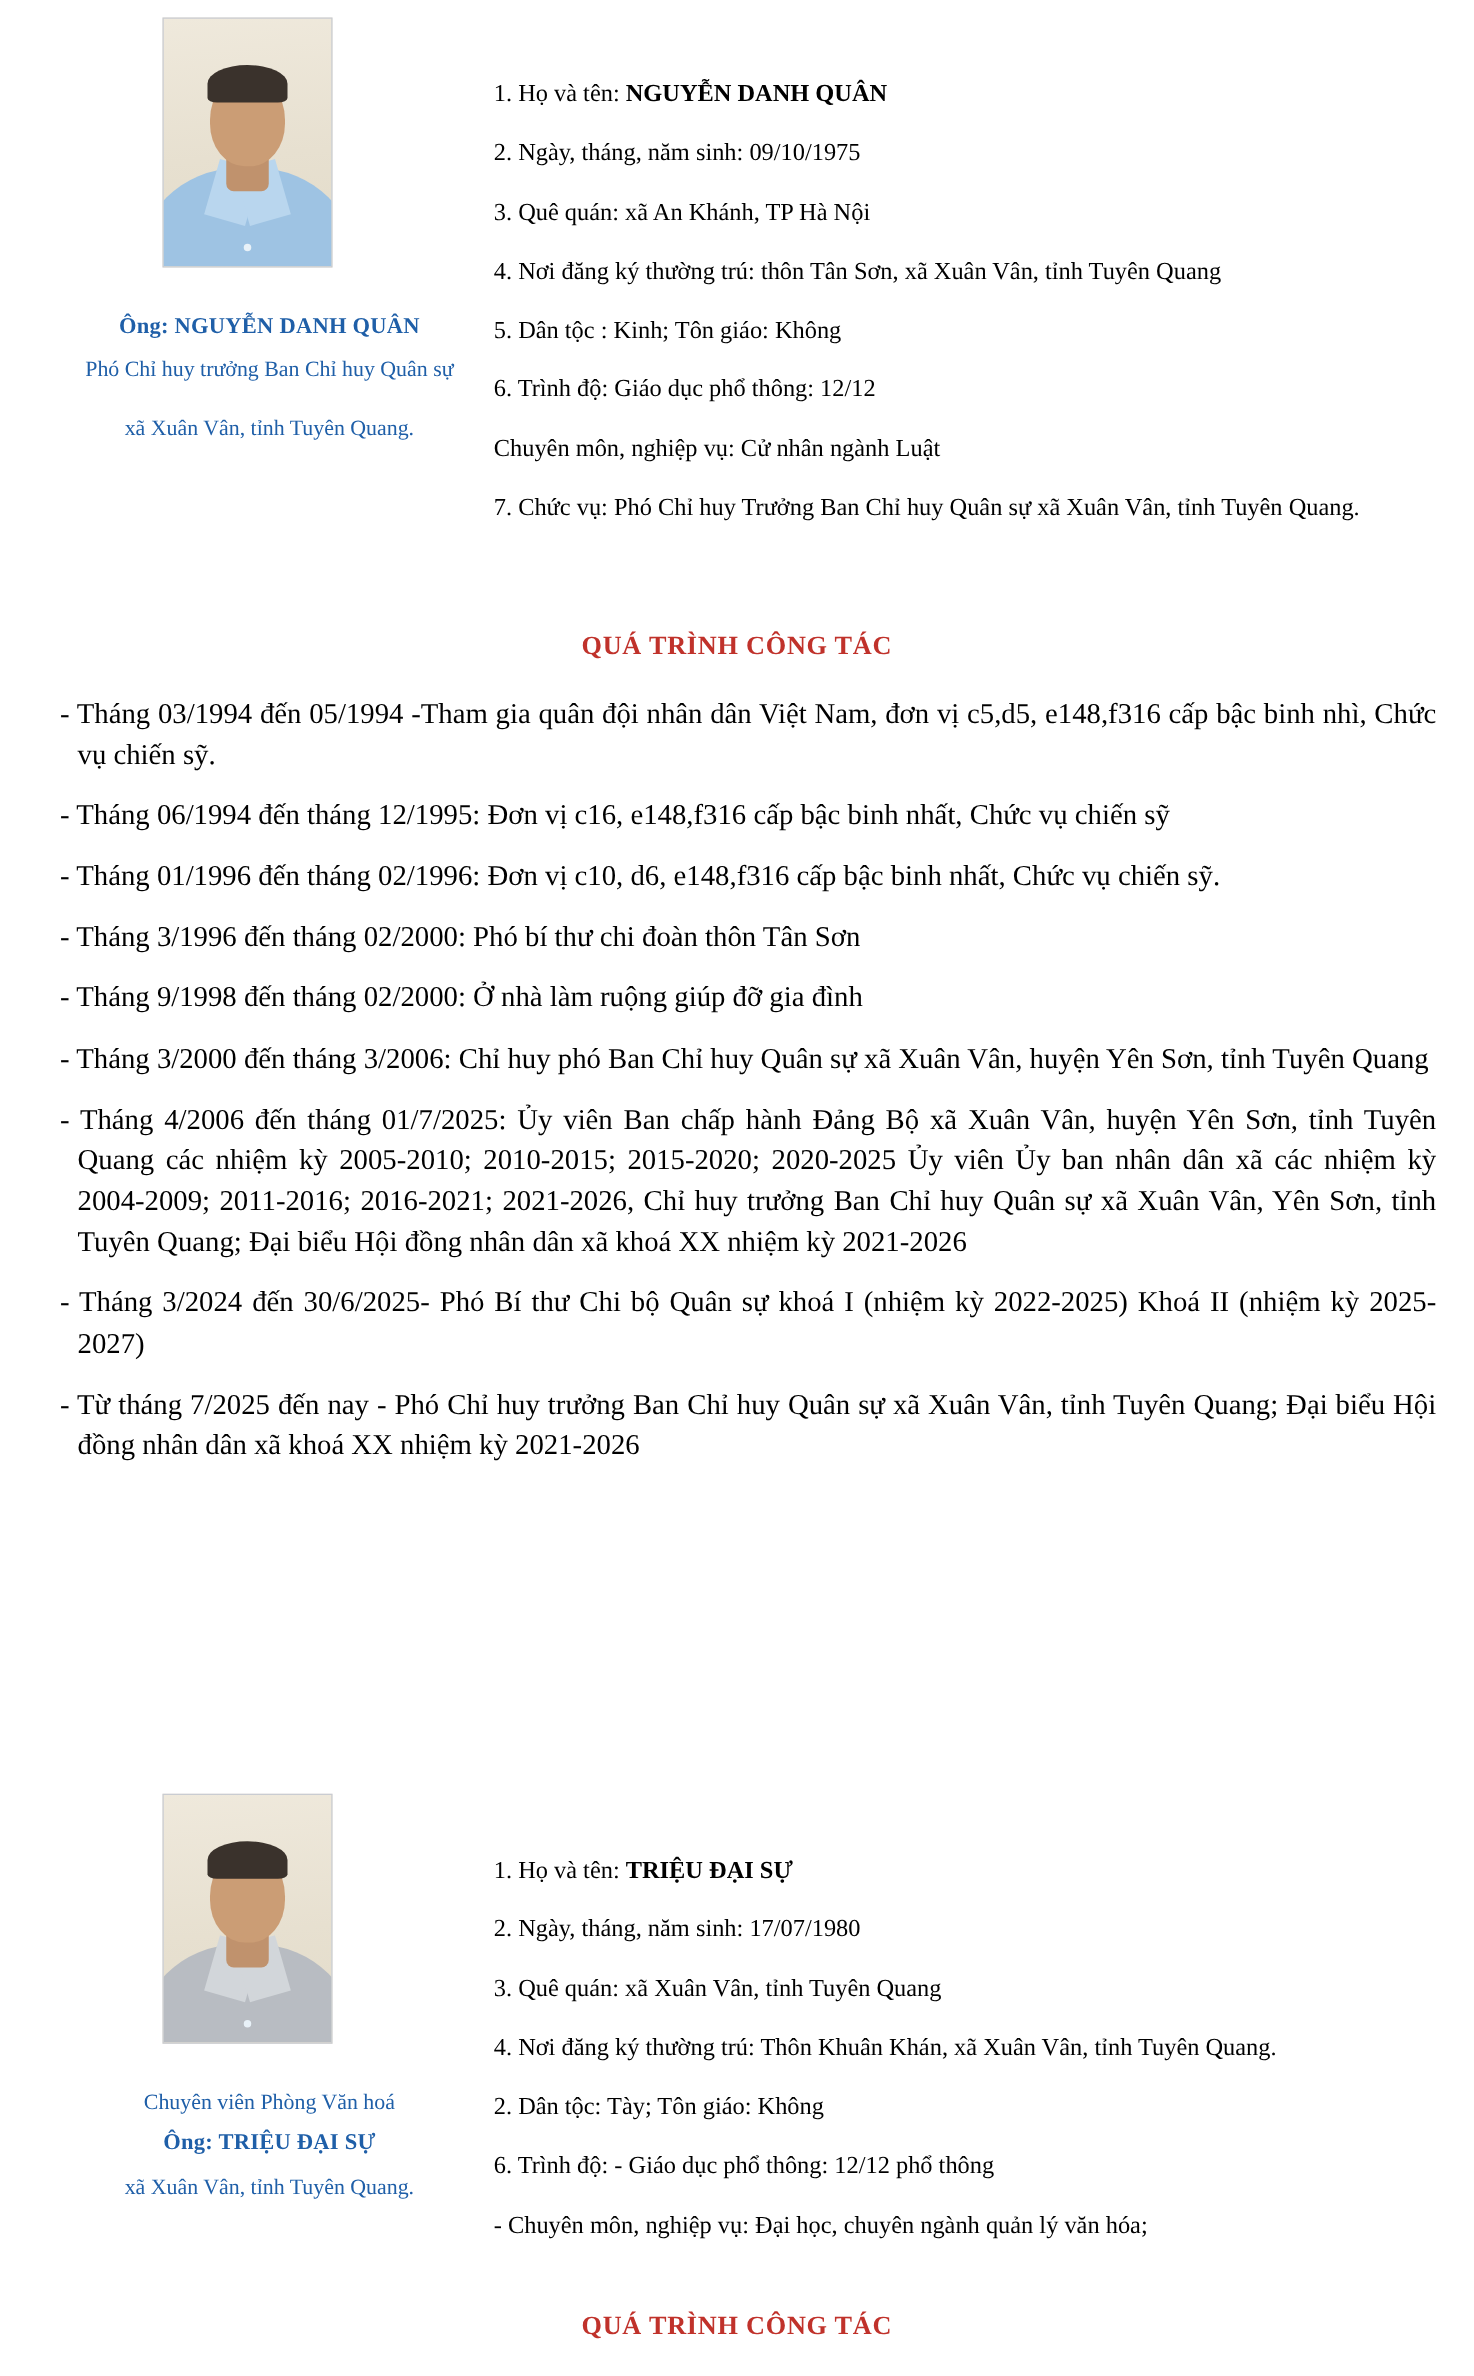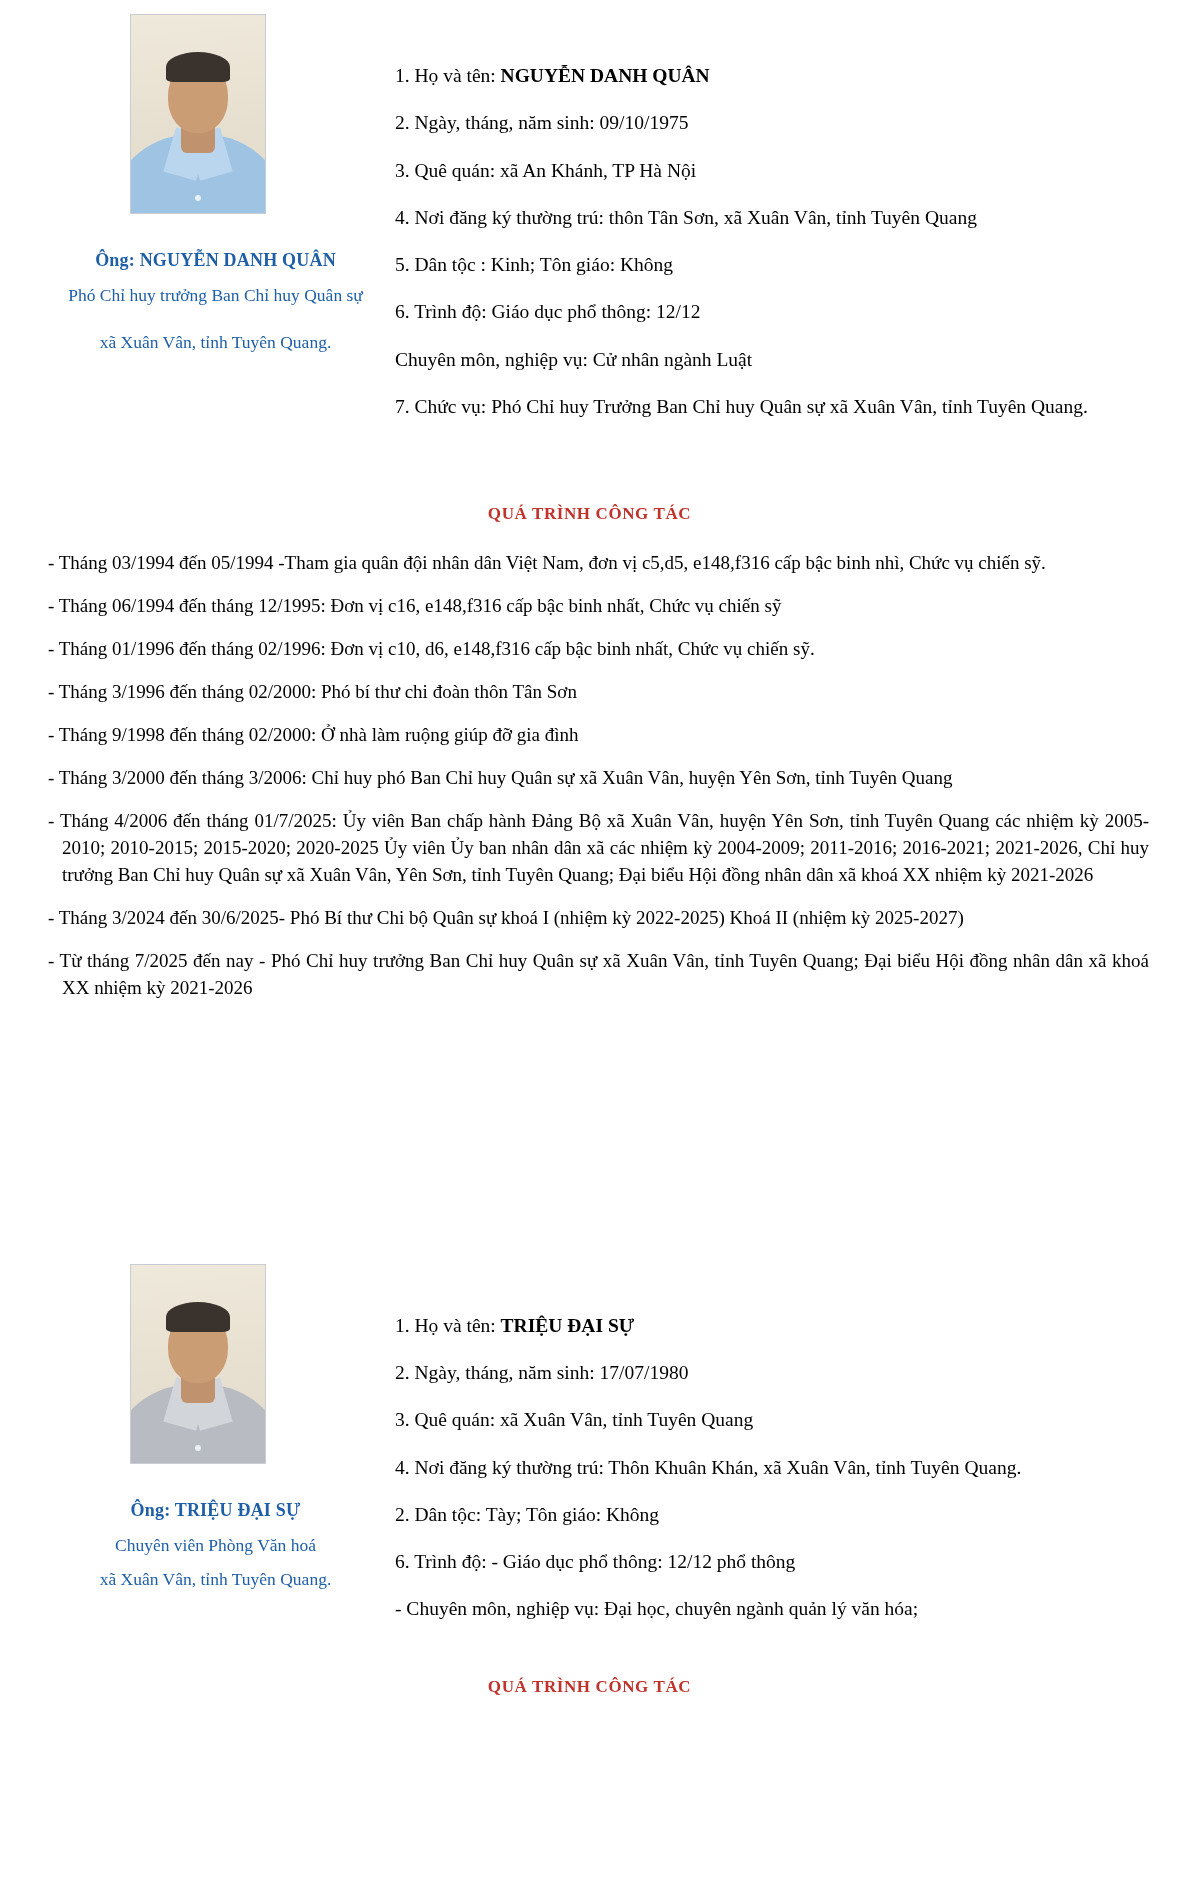--- a/index.html
+++ b/index.html
@@ -121,33 +121,33 @@
     margin: 0 0 19px 0;
   }
   .info-line b { font-weight: bold; }
   .info-line.just { text-align: justify; margin-top: 16px; }
 
   
   .section-title {
     text-align: center;
     color: #c0322b;
     font-weight: bold;
-    font-size: 17px;
+    font-size: 21px;
     letter-spacing: .6px;
     margin: 0;
     font-family: Liberation Serif, serif;
   }
 
   
   .career {
     margin: 0;
     padding: 0 30px 0 48px;
   }
   .career-item {
-    font-size: 19px;
+    font-size: 23px;
     line-height: 1.42;
     margin: 0 0 16px 0;
     text-align: justify;
     text-indent: -14px;
     padding-left: 14px;
   }
   .career-item.hang {
     text-indent: -14px;
   }
 
@@ -218,22 +218,22 @@
         <div class="ph-bg"></div>
         <div class="ph-shoulders" style="background:#b8bcc2;"></div>
         <div class="ph-collar-l" style="background:#d2d6da;"></div>
         <div class="ph-collar-r" style="background:#d2d6da;"></div>
         <div class="ph-neck"></div>
         <div class="ph-head"></div>
         <div class="ph-hair"></div>
         <div class="ph-btn"></div>
       </div>
       <div class="caption">
+        <span class="cap-line tight">Chuyên viên Phòng Văn hoá</span>
         <span class="cap-line cap-name">Ông: TRIỆU ĐẠI SỰ</span>
-        <span class="cap-line tight">Chuyên viên Phòng Văn hoá</span>
         <span class="cap-line tight">xã Xuân Vân, tỉnh Tuyên Quang.</span>
       </div>
     </div>
 
     <div class="profile-right">
       <p class="info-line">1. Họ và tên: <b>TRIỆU ĐẠI SỰ</b></p>
       <p class="info-line">2. Ngày, tháng, năm sinh: 17/07/1980</p>
       <p class="info-line">3. Quê quán:  xã Xuân Vân, tỉnh Tuyên Quang</p>
       <p class="info-line just">4. Nơi đăng ký thường trú: Thôn Khuân Khán, xã Xuân Vân, tỉnh Tuyên Quang.</p>
       <p class="info-line">2. Dân tộc: Tày; Tôn giáo: Không</p>

